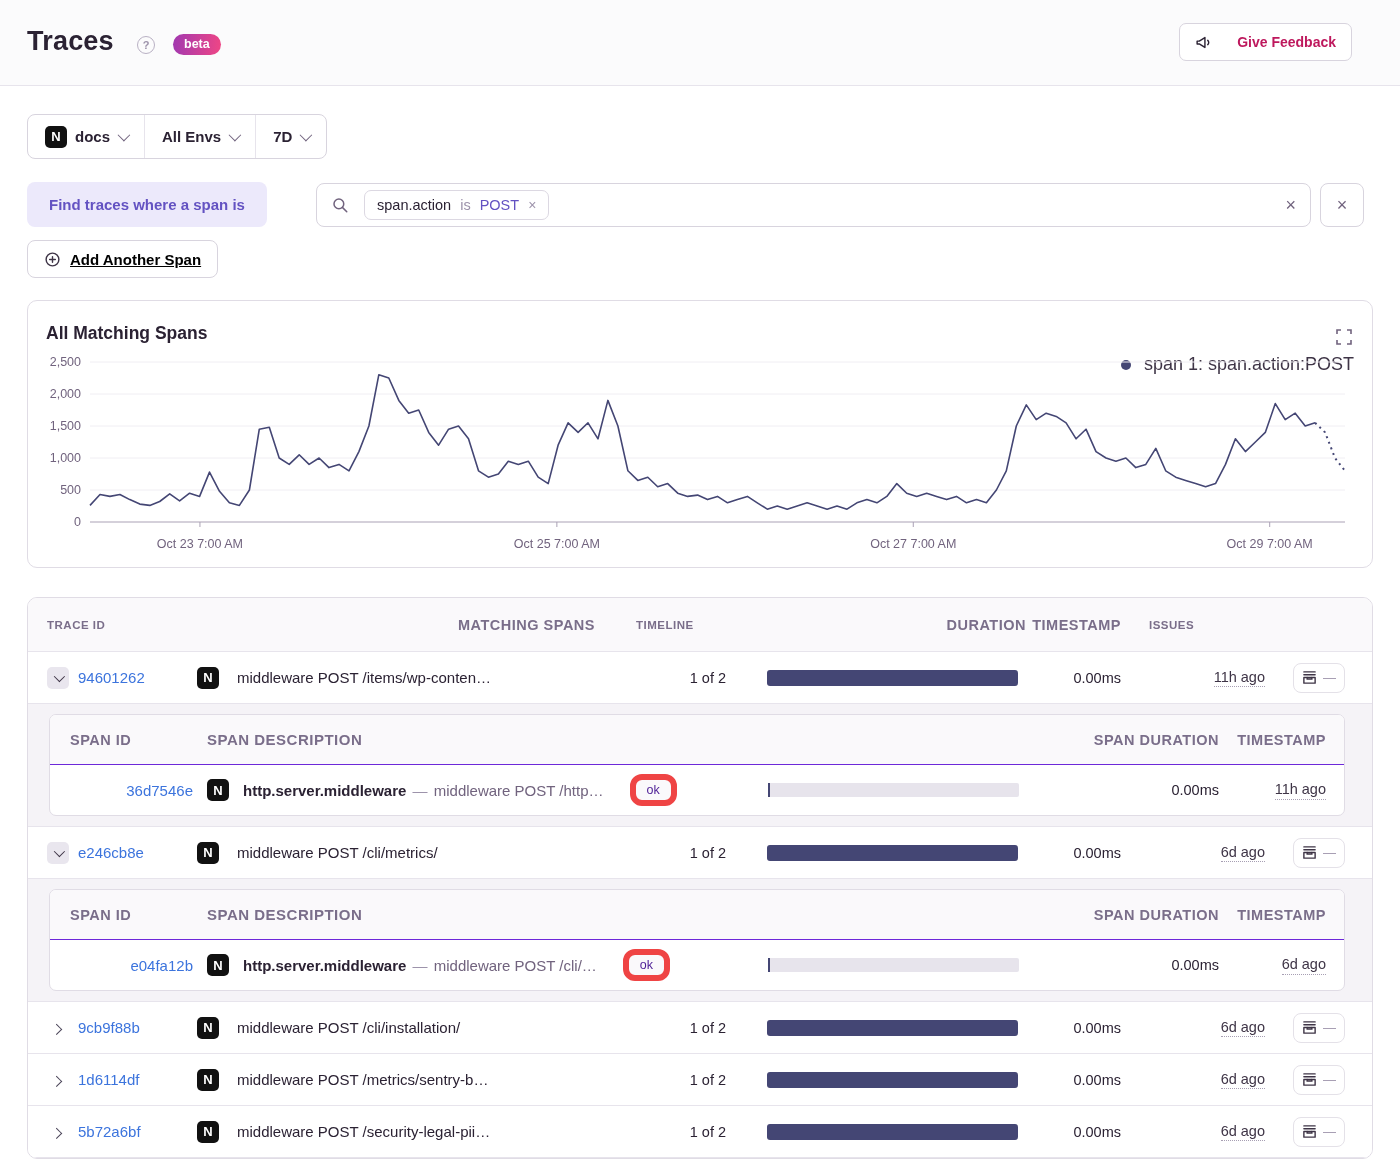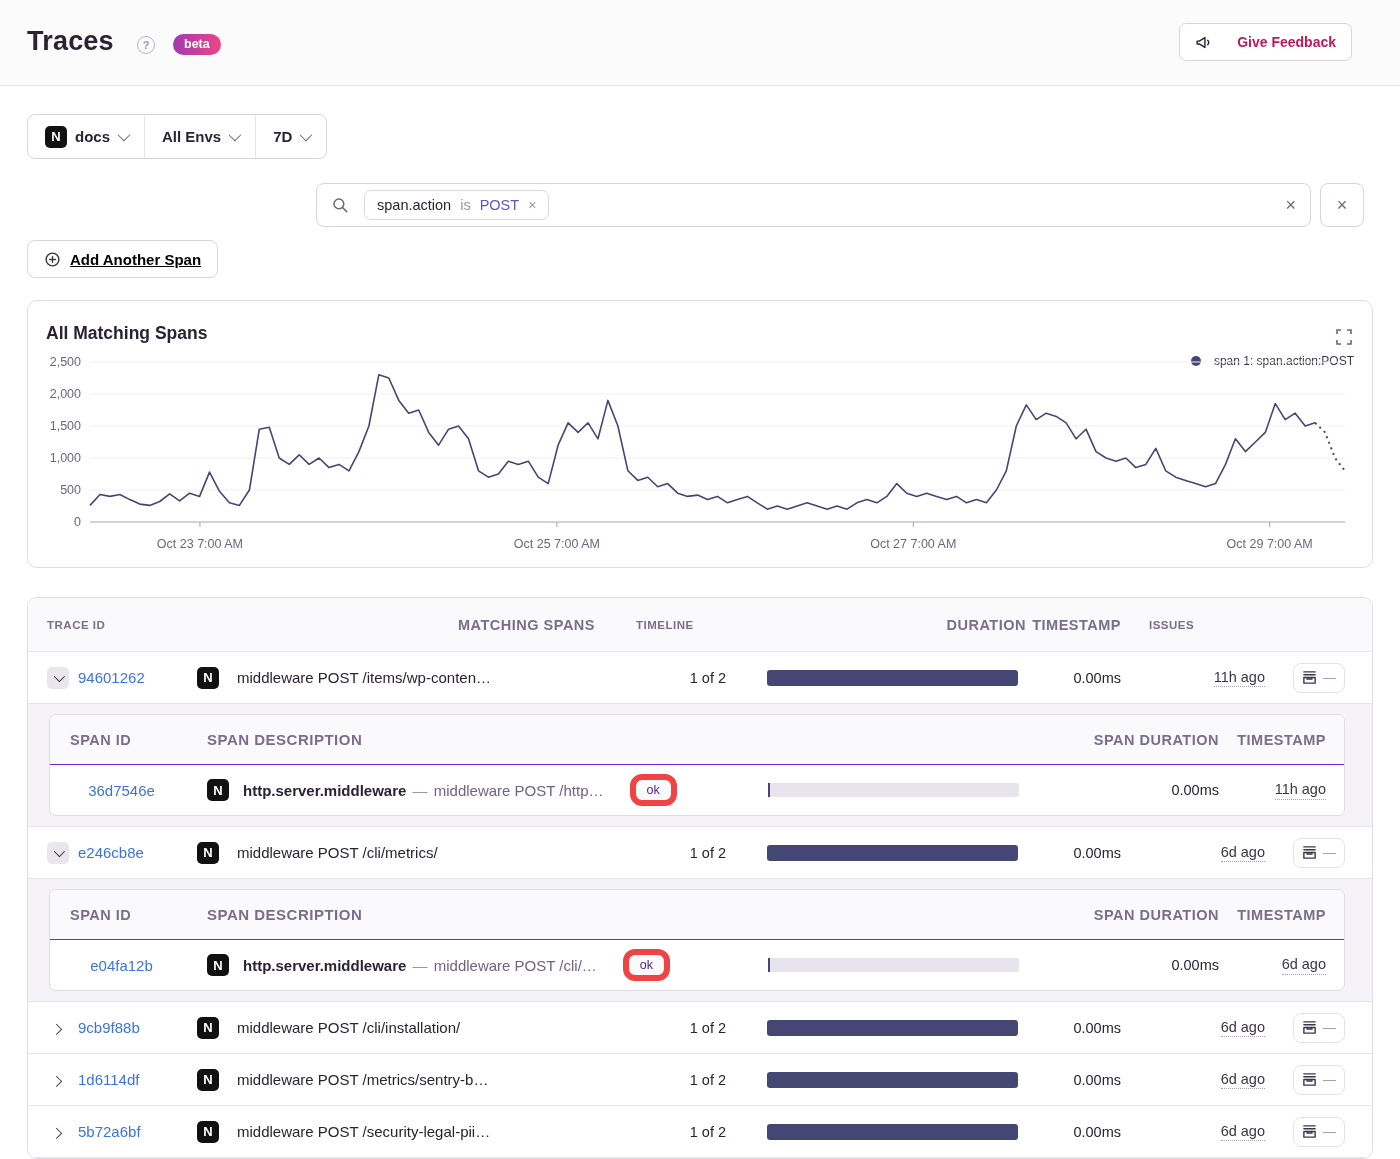--- a/index.html
+++ b/index.html
@@ -30,21 +30,21 @@
   #filter-token .t-val { color:#6352c2; }
   .x-glyph { color:#71637e; font-size:18px; line-height:1; cursor:pointer; }
   #search-clear { margin-left:auto; }
   #row-delete-btn { top:183px; left:1320px; width:44px; height:44px; background:#fff; border:1px solid #d8d4de; border-radius:8px; display:flex; align-items:center; justify-content:center; cursor:pointer; }
   #add-span-btn { top:240px; left:27px; height:38px; padding:0 16px; display:flex; align-items:center; gap:9px; background:#fff; border:1px solid #d8d4de; border-radius:8px; font-size:15px; font-weight:700; cursor:pointer;text-decoration:underline; }
 
   
   #chart-panel { top:300px; left:27px; width:1346px; height:268px; border:1px solid #e0dce5; border-radius:10px; background:#fff; }
   #chart-title { position:absolute; top:22px; left:18px; font-size:17.5px; font-weight:700; }
   #chart-expand { position:absolute; top:28px; right:20px; width:16px; height:16px; cursor:pointer; }
-  #chart-legend { position:absolute; top:53px; right:18px; display:flex; align-items:center; gap:13px; font-size:12px; color:#3e3446; }
+  #chart-legend { position:absolute; top:53px; right:18px; display:flex; align-items:center; gap:13px; font-size:18px; color:#3e3446; }
   #legend-dot { width:10px; height:10px; border-radius:50%; background:#444674; }
   #spans-chart { position:absolute; top:0; left:0; }
   #spans-chart .grid { stroke:#f0eef3; stroke-width:1; }
   #spans-chart .axis { stroke:#aaa1b5; stroke-width:1; }
   #spans-chart .line { fill:none; stroke:#444674; stroke-width:1.6; stroke-linejoin:round; }
   #spans-chart .line.dashed { stroke-dasharray:2 4; stroke-width:2; }
   #spans-chart .ylab, #spans-chart .xlab { fill:#71637e; font-size:12.5px; font-family:"Liberation Sans",sans-serif; }
 
   
   #trace-table { top:597px; left:27px; width:1346px; border:1px solid #e0dce5; border-radius:10px; background:#fff; overflow:hidden; }
@@ -69,21 +69,21 @@
   .issues-btn { width:52px; height:30px; border:1px solid #e4e1e8; border-radius:8px; background:#fff; display:flex; align-items:center; justify-content:center; gap:6px; cursor:pointer; }
   .issues-dash { color:#9d93ab; font-size:13px; }
 
   
   .sub-wrap { background:#f5f3f7; border-bottom:1px solid #e7e4ec; padding:10px 27px 10px 21px; }
   .sub-table { border:1px solid #e0dce5; border-radius:7px; overflow:hidden; background:#fff; }
   .srow { display:grid; grid-template-columns:143px 575px 251px 200px 129px; align-items:center; }
   .shead { height:50px; background:#faf9fb; border-bottom:1px solid #6d28d9; }
   .sdata { height:50px; }
   .s1 { padding-left:20px; font-size:14.5px; }
-  .s1.center { text-align:center; padding-left:0; }
+  .s1.center { text-align:right; padding-left:0; }
   .s2 { padding-left:14px; display:flex; align-items:center; gap:14px; font-size:15px; }
   .s4 { text-align:right; font-size:14.5px; }
   .s5 { text-align:right; padding-right:22px; font-size:14.5px; }
   .op-name { font-weight:700; }
   .desc-sep { color:#9d93ab; margin:0 2px; }
   .desc-text { color:#71637e; }
   .ok-badge { margin-left:12px; padding:3px 11px; border:6px solid #ef4444; border-radius:12px; background:#faf9fb; color:#4c1d95; font-size:12.5px; }
   .sub-tl { width:251px; height:14px; background:#e7e4ec; border-radius:2px; position:relative; }
   .sub-tl::before { content:""; position:absolute; left:0; top:0; width:2px; height:14px; background:#444674; }
   svg.ic { display:block; }
@@ -115,20 +115,23 @@
     <div class="filter-seg">
       <span>All Envs</span>
       <span class="chev"></span>
     </div>
     <div class="filter-seg">
       <span>7D</span>
       <span class="chev"></span>
     </div>
   </div>
 
+  <div id="span-chip" class="abs">
+    <span>Find traces where a span is</span>
+  </div>
   <div id="searchbox" class="abs">
     <svg class="ic" width="18" height="18" viewBox="0 0 24 24" fill="none" stroke="#71637e" stroke-width="2" stroke-linecap="round">
         <circle cx="10.5" cy="10.5" r="6.5"></circle>
         <path d="M15.5 15.5 21 21"></path>
       </svg>
     <span id="filter-token">
       <span class="t-key">span.action</span>
       <span class="t-op">is</span>
       <span class="t-val">POST</span>
       <span class="x-glyph" style="font-size:14px;color:#9d93ab">×</span>

